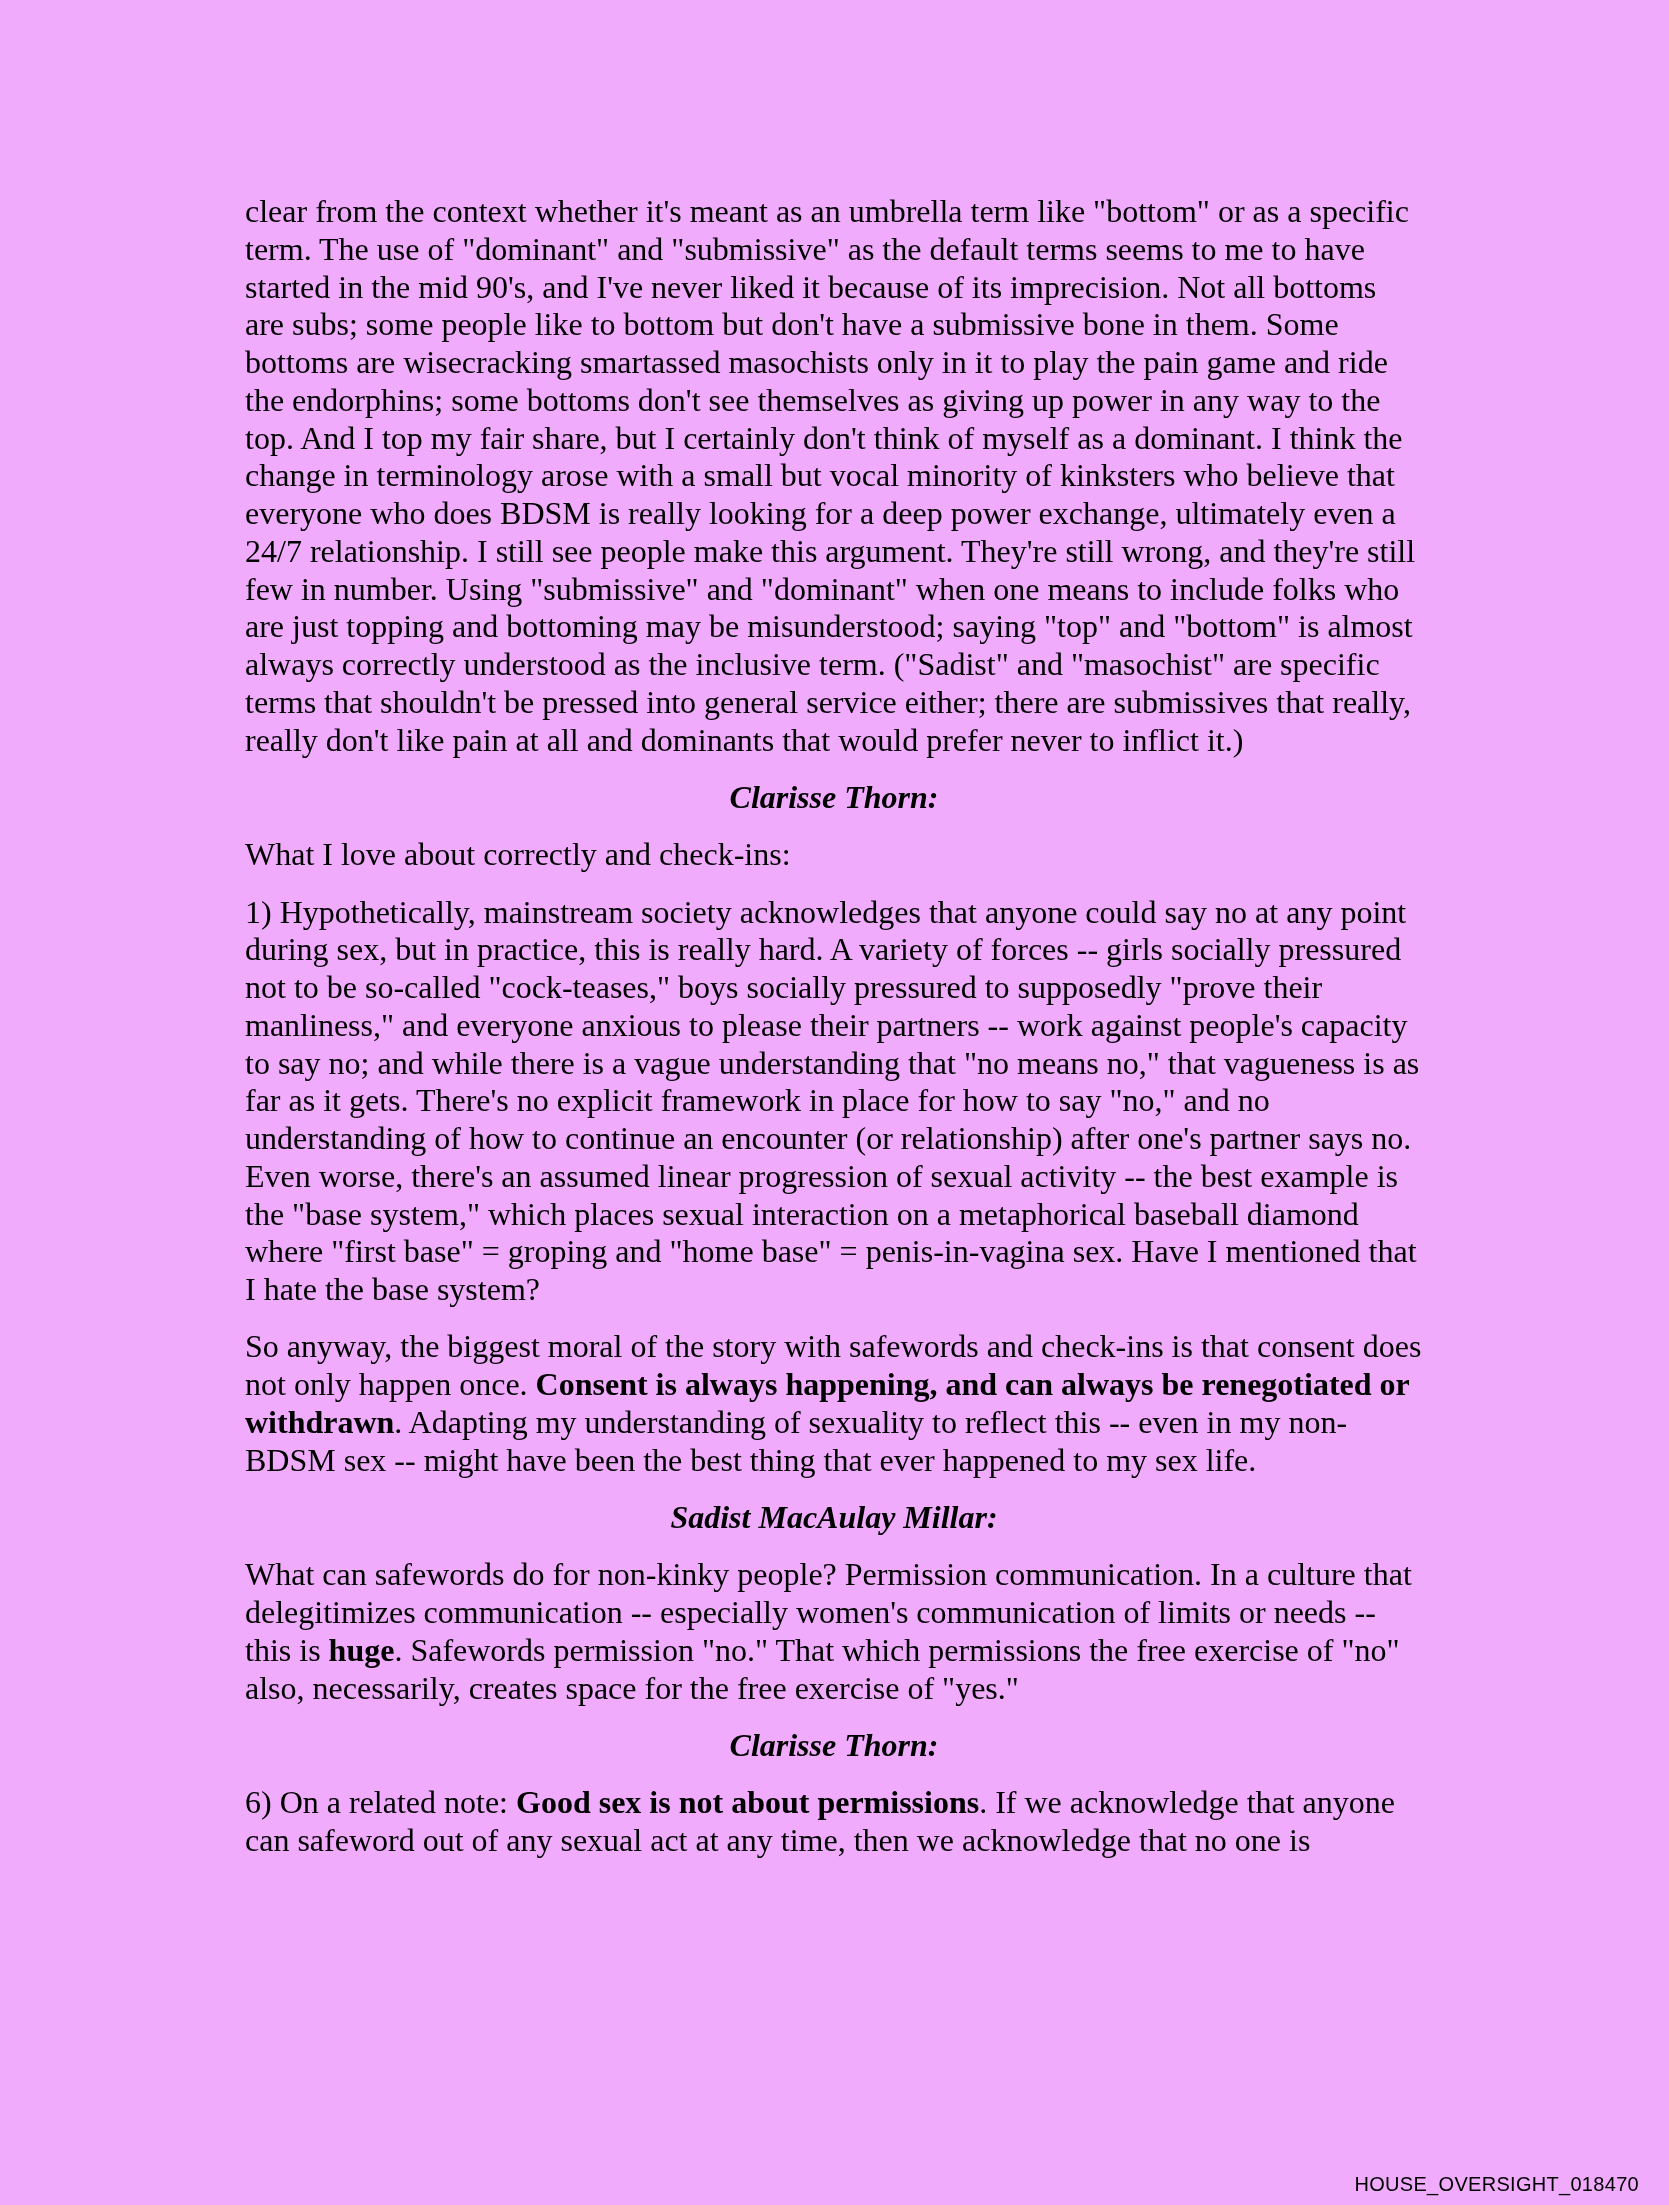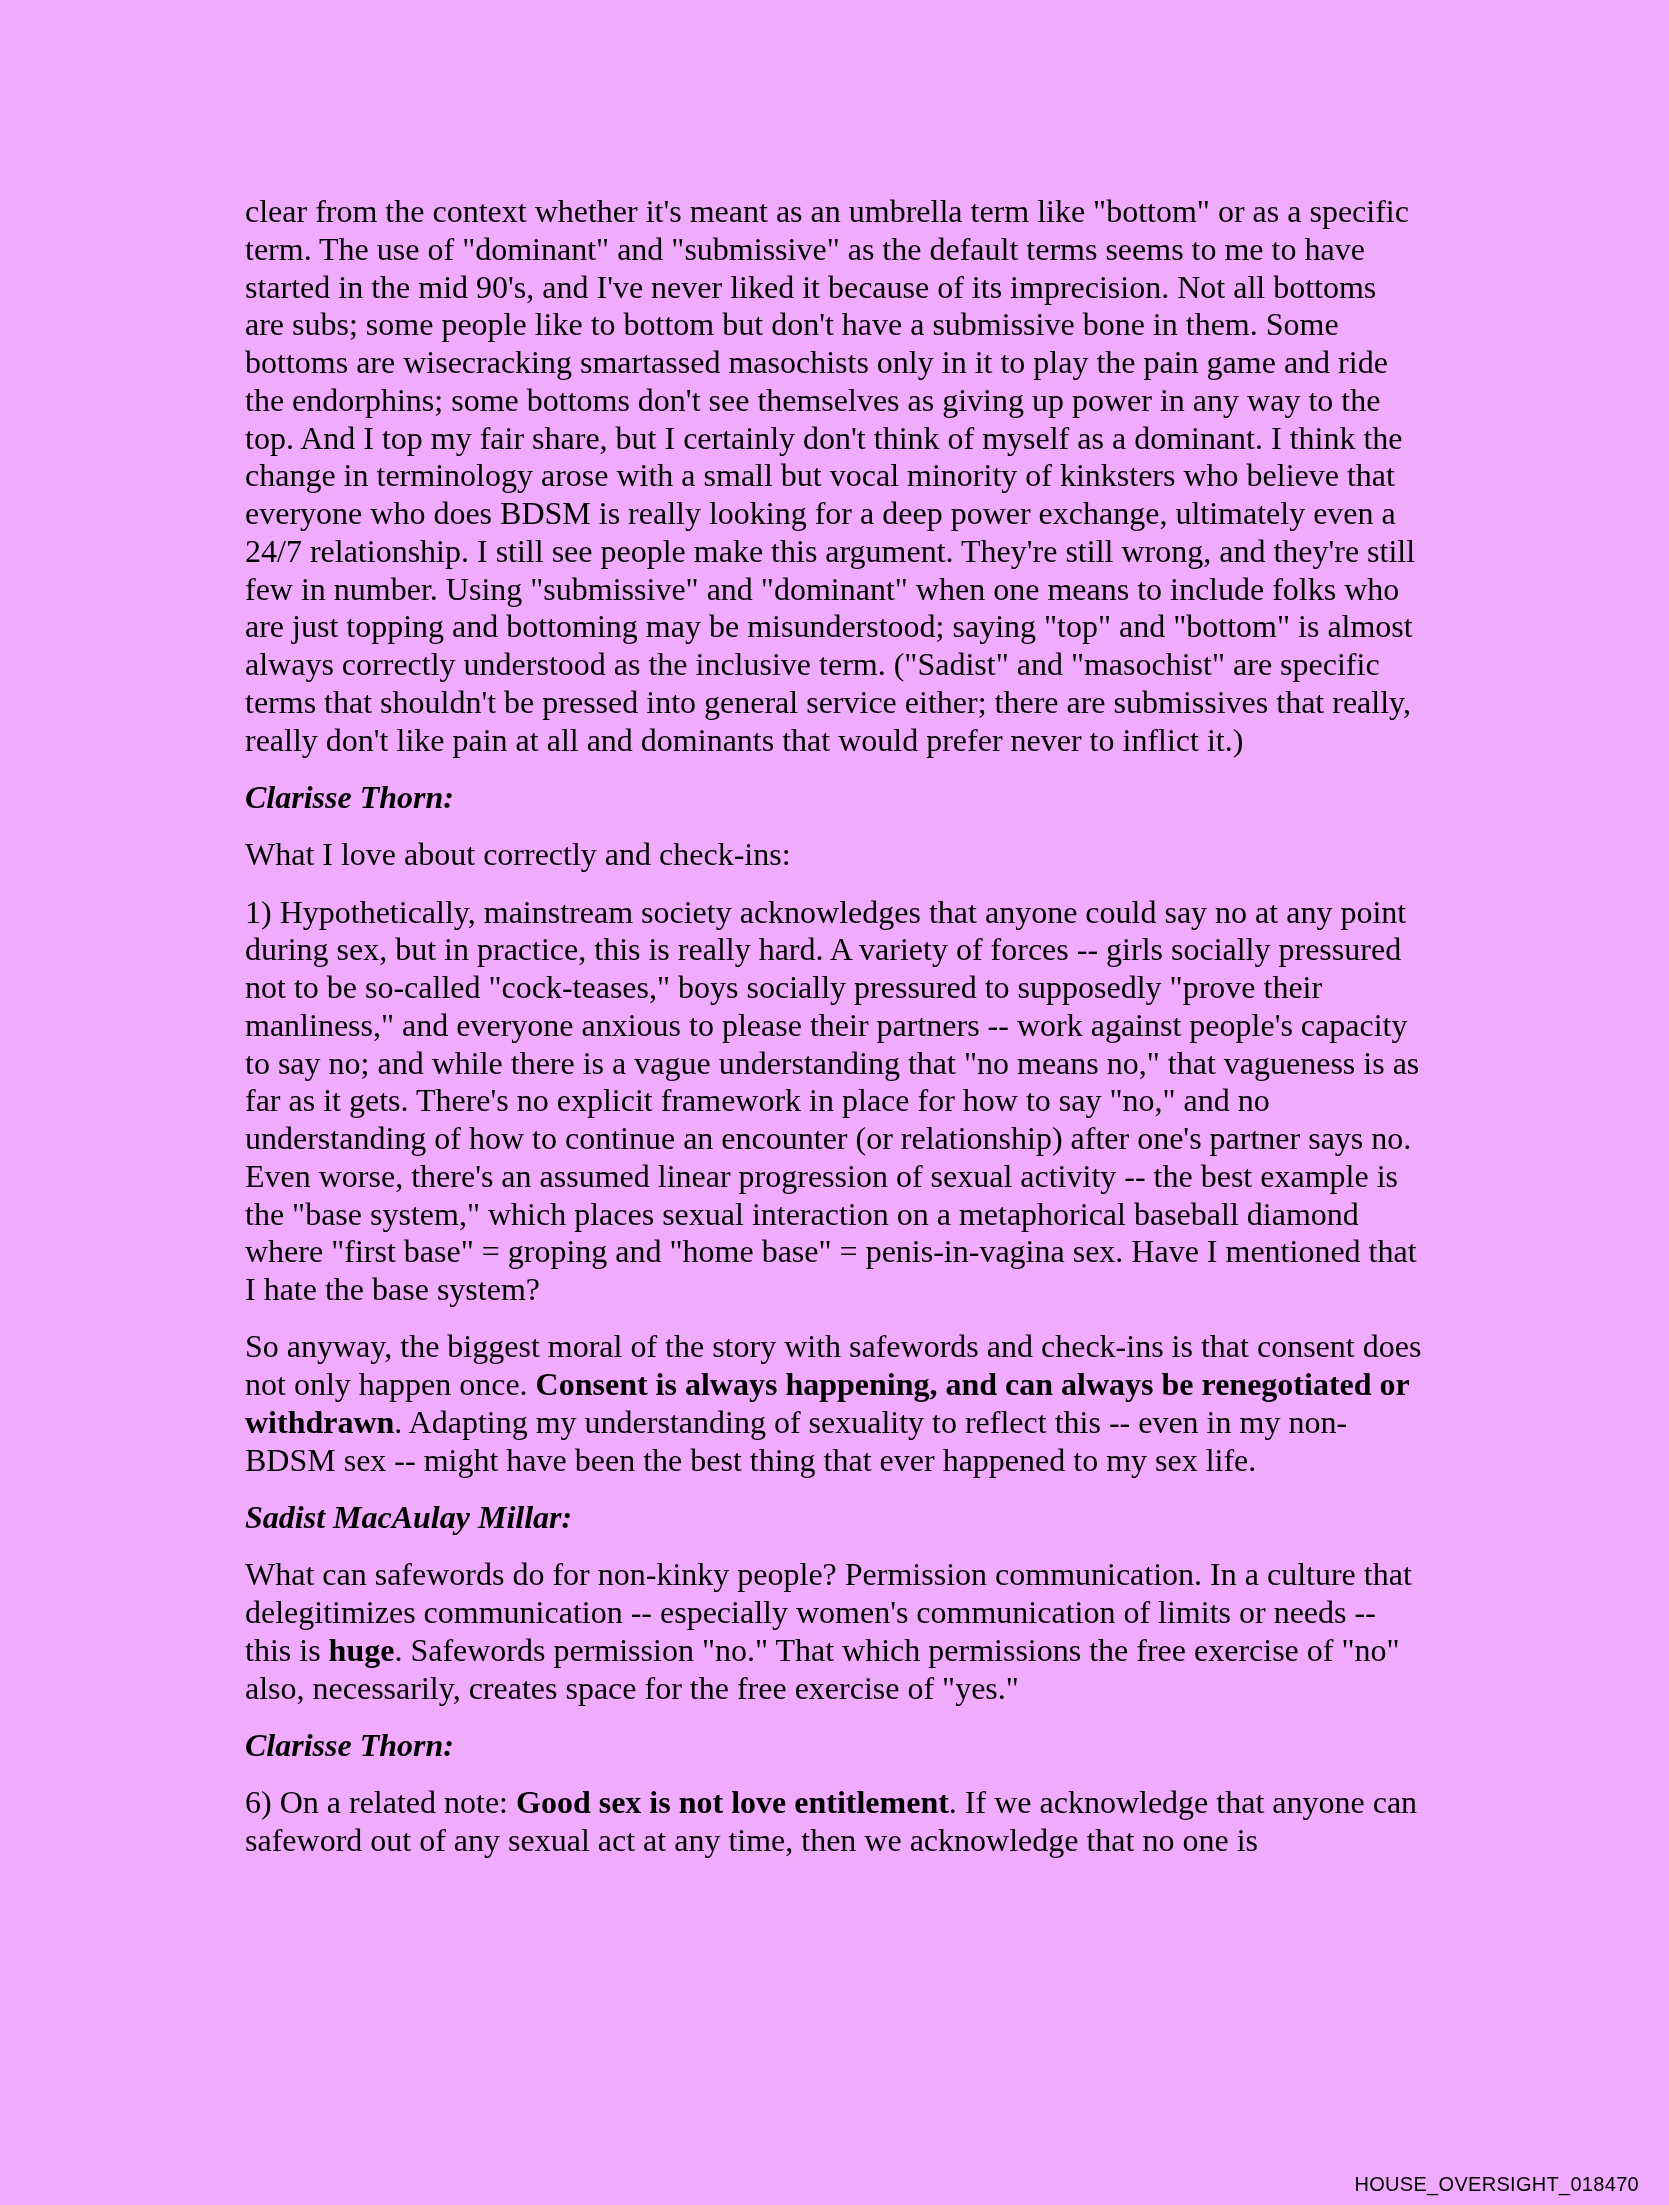--- a/index.html
+++ b/index.html
@@ -24,20 +24,21 @@
     width: 1178px;
     font-size: 32px;
     line-height: 1.18;
     text-align: left;
   }
   .para {
     margin: 0 0 19.6px 0;
   }
   .speaker-heading {
     margin: 0 0 19.6px 0;
+    text-align: center;
     font-weight: bold;
     font-style: italic;
   }
   .bold {
     font-weight: bold;
   }
   .bates {
     position: absolute;
     right: 52px;
     bottom: 9.2px;
@@ -63,20 +64,20 @@
     <p class="para">1) Hypothetically, mainstream society acknowledges that anyone could say no at any point during sex, but in practice, this is really hard. A variety of forces -- girls socially pressured not to be so-called "cock-teases," boys socially pressured to supposedly "prove their manliness," and everyone anxious to please their partners -- work against people's capacity to say no; and while there is a vague understanding that "no means no," that vagueness is as far as it gets. There's no explicit framework in place for how to say "no," and no understanding of how to continue an encounter (or relationship) after one's partner says no. Even worse, there's an assumed linear progression of sexual activity -- the best example is the "base system," which places sexual interaction on a metaphorical baseball diamond where "first base" = groping and "home base" = penis-in-vagina sex. Have I mentioned that I hate the base system?</p>
 
     <p class="para"><span>So anyway, the biggest moral of the story with safewords and check-ins is that consent does not only happen once. </span><span class="bold">Consent is always happening, and can always be renegotiated or withdrawn</span><span>. Adapting my understanding of sexuality to reflect this -- even in my non-BDSM sex -- might have been the best thing that ever happened to my sex life.</span></p>
 
     <p class="speaker-heading">Sadist MacAulay Millar:</p>
 
     <p class="para"><span>What can safewords do for non-kinky people? Permission communication. In a culture that delegitimizes communication -- especially women's communication of limits or needs -- this is </span><span class="bold">huge</span><span>. Safewords permission "no." That which permissions the free exercise of "no" also, necessarily, creates space for the free exercise of "yes."</span></p>
 
     <p class="speaker-heading">Clarisse Thorn:</p>
 
-    <p class="para"><span>6) On a related note: </span><span class="bold">Good sex is not love entitlement</span><span>. If we acknowledge that anyone can safeword out of any sexual act at any time, then we acknowledge that no one is</span></p>
+    <p class="para"><span>6) On a related note: </span><span class="bold">Good sex is not about permissions</span><span>. If we acknowledge that anyone can safeword out of any sexual act at any time, then we acknowledge that no one is</span></p>
 
   </div>
 
   <div class="bates">HOUSE_OVERSIGHT_018470</div>
 
 </div>
 
 
 </body></html>

